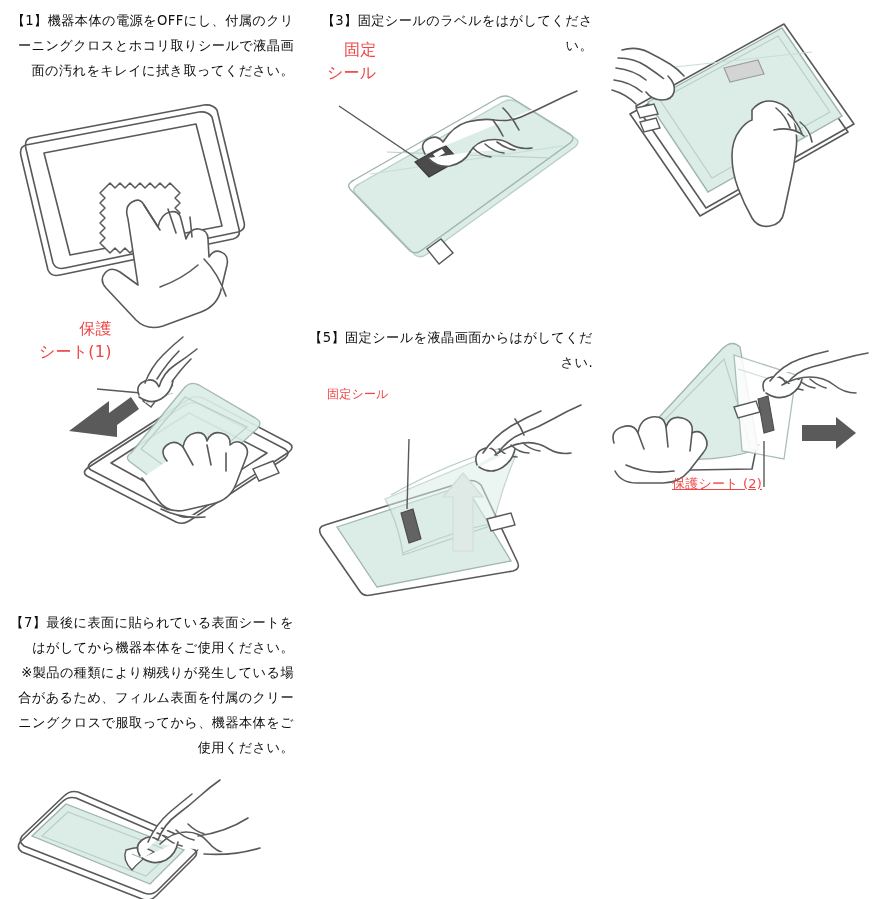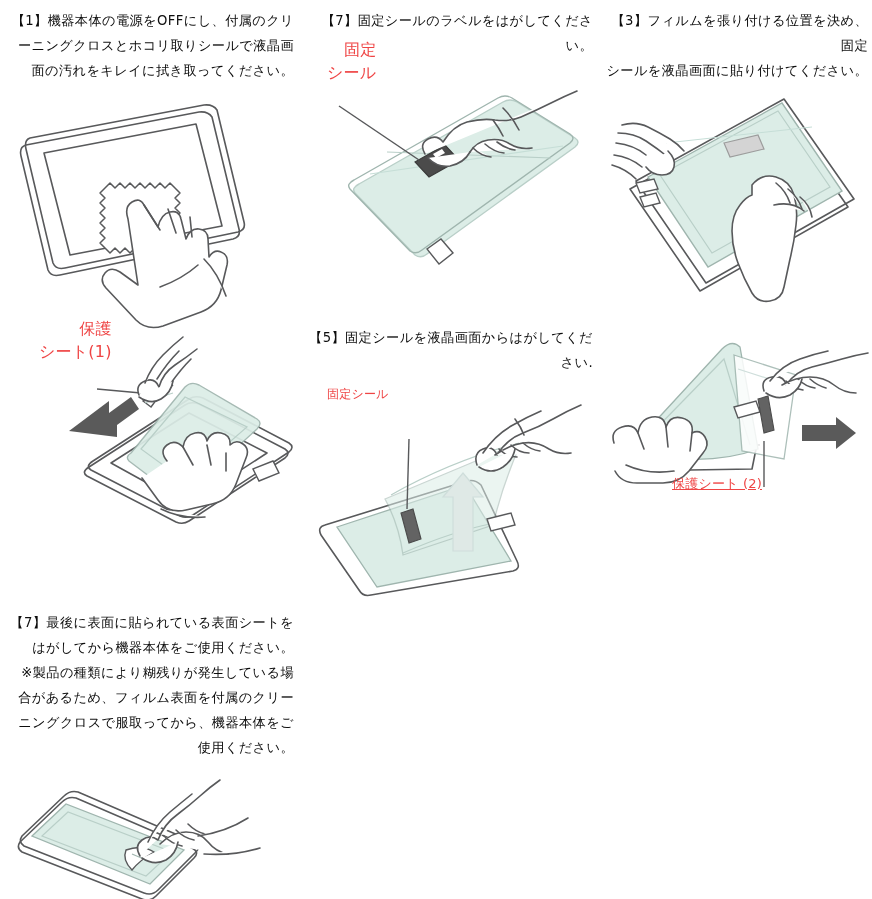--- a/index.html
+++ b/index.html
@@ -76,21 +76,21 @@
           <path d="M182 126 l2 20"></path>
 
           <path d="M152 196 q22 -8 38 -22"></path>
           <path d="M196 168 q14 14 22 37"></path>
         </g>
       </svg>
     </div>
   </div>
 
   <div class="panel" style="left:307px;top:8px;width:286px;">
-    <div class="caption">【7】固定シールのラベルをはがしてくださ
+    <div class="caption">【3】固定シールのラベルをはがしてくださ
 い。</div>
     <div class="fig" style="height:230px;margin-top:8px;">
       <svg viewBox="0 0 286 230" aria-hidden="true">
 
         <g>
           <path d="M52 118 L196 36 Q203 32 210 36 L268 72 Q274 76 268 81 L120 188 Q114 193 108 189 L48 127 Q44 122 52 118 Z" fill="#dcede7" stroke="#b9cfc8" stroke-width="1.4"></path>
           <path d="M47 114 L191 32 Q198 28 205 32 L263 68 Q269 72 263 77 L115 184 Q109 189 103 185 L43 123 Q39 118 47 114 Z" fill="none" stroke="#9fb5ae" stroke-width="1.4"></path>
 
           <path d="M80 86 L244 92" stroke="#b9cfc8" stroke-width="1.2" fill="none"></path>
           <path d="M63 108 L256 80" stroke="#c6ded7" stroke-width="1.2" fill="none"></path>
@@ -121,22 +121,20 @@
           <path d="M186 54 q6 8 10 16"></path>
           <path d="M196 42 q10 10 16 22"></path>
         </g>
       </svg>
       <div class="anno" style="left:20px;top:-28px;font-size:16px;line-height:23px;">固定
 シール</div>
     </div>
   </div>
 
   <div class="panel" style="left:606px;top:8px;width:262px;">
-    <div class="caption">【3】フィルムを張り付ける位置を決め、固定
-シールを液晶画面に貼り付けてください。</div>
     <div class="fig" style="height:205px;margin-top:20px;">
       <svg viewBox="0 0 262 205" aria-hidden="true">
 
         <g fill="none" stroke="#58595b" stroke-width="1.6" stroke-linejoin="round">
           <path d="M30 78 L178 -4 L248 96 L100 180 Z"></path>
           <path d="M24 86 L172 4 L242 104 L94 188 Z"></path>
         </g>
 
         <g>
           <path d="M42 74 L176 0 L236 88 L102 164 Z" fill="#dcede7" stroke="#9fb5ae" stroke-width="1.4"></path>

